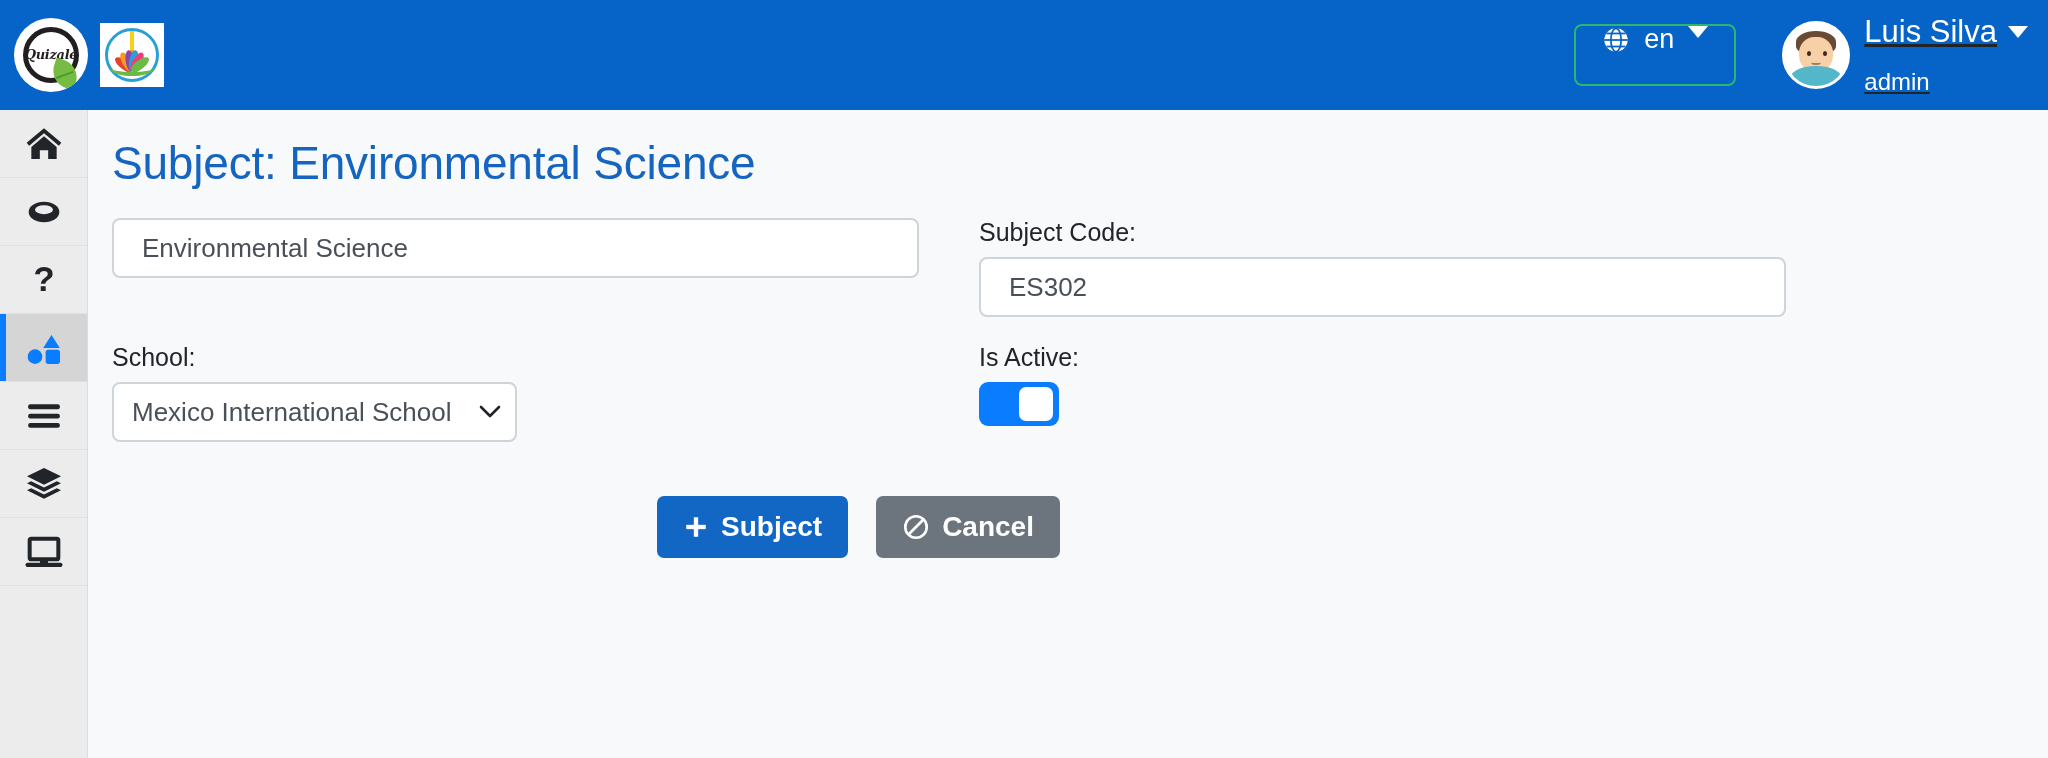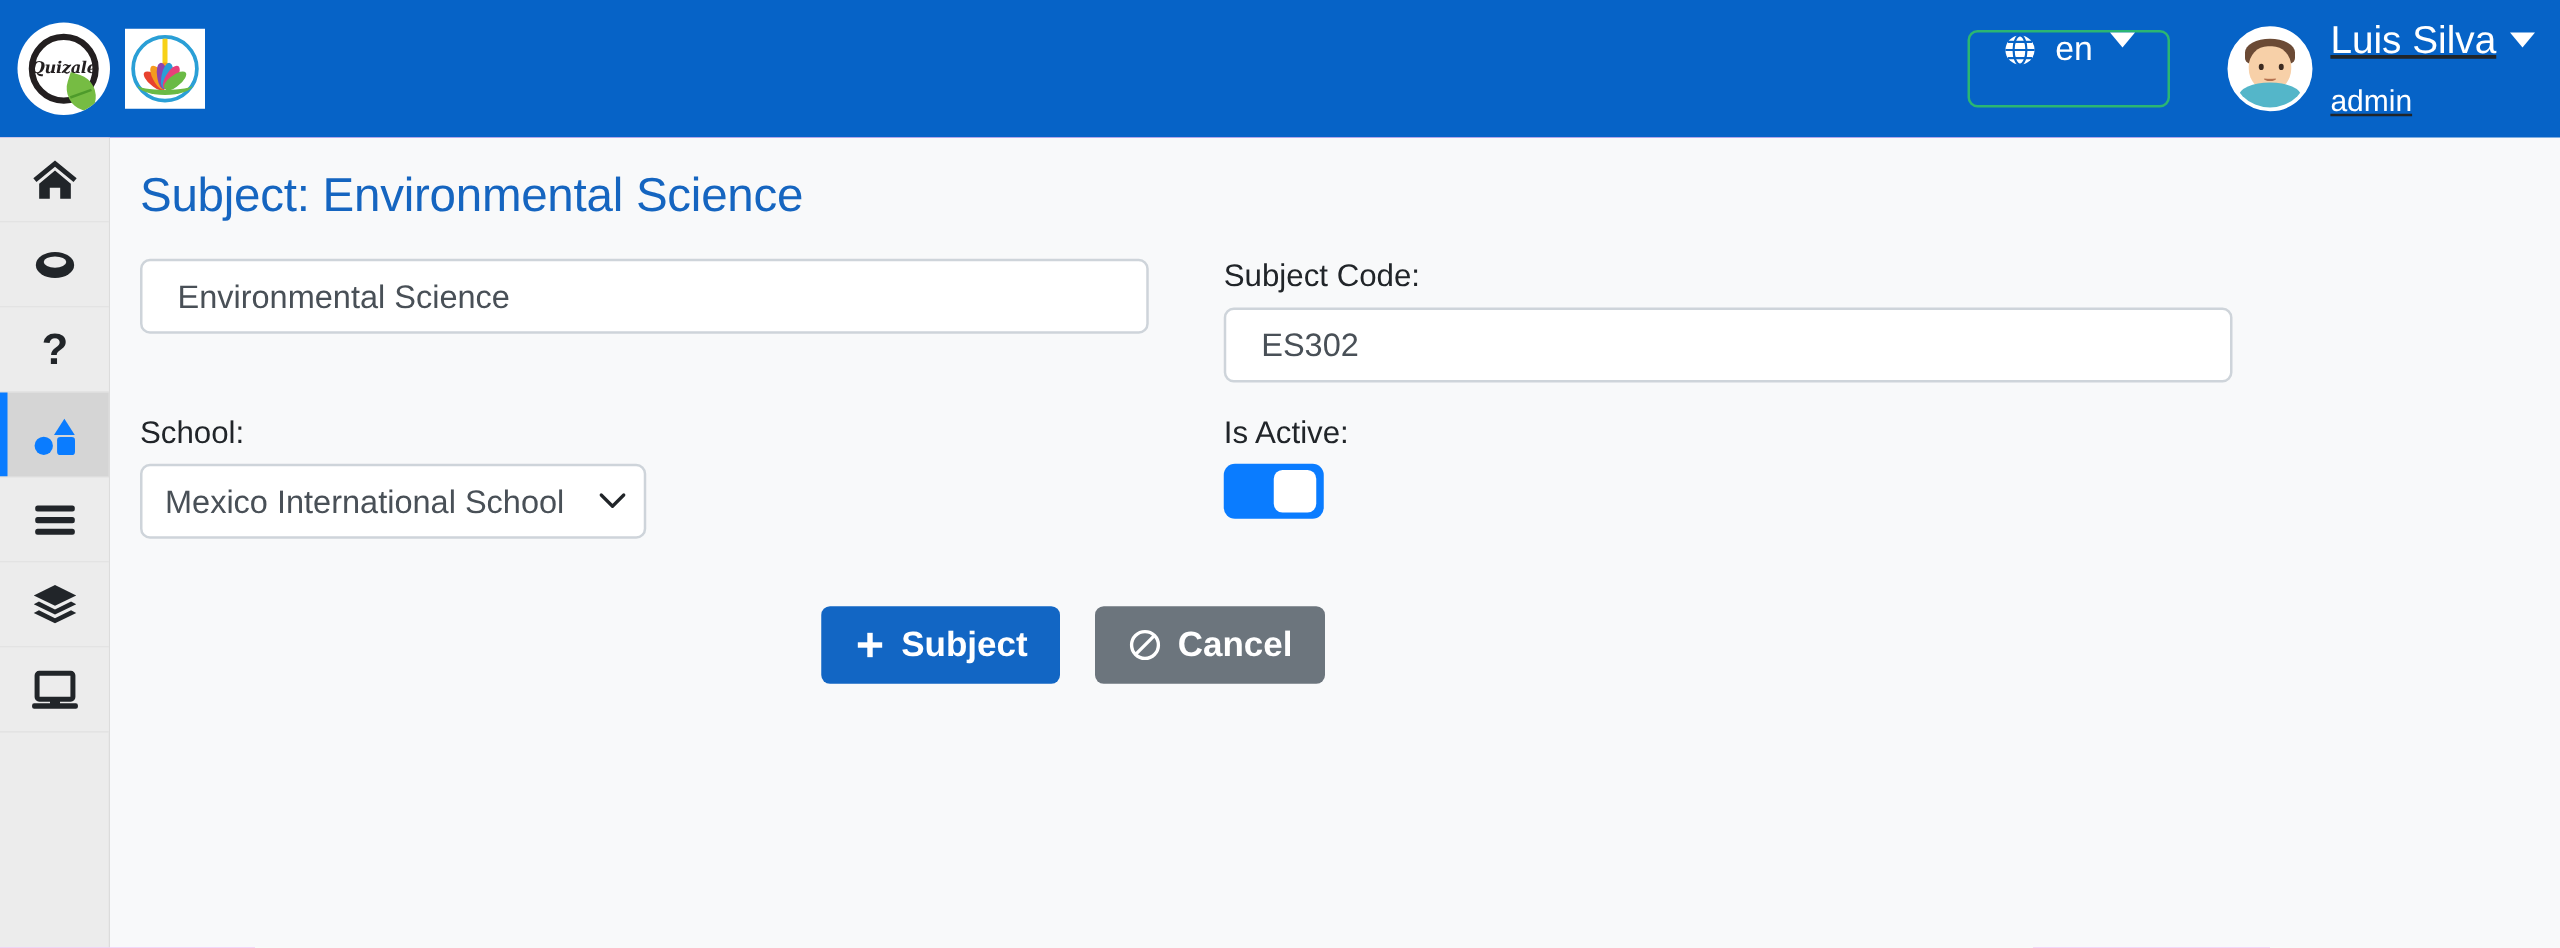--- a/index.html
+++ b/index.html
@@ -277,21 +277,21 @@
     position: absolute;
     left: 88px;
     top: 110px;
     right: 0;
     bottom: 0;
     background: #f8f9fa;
     padding: 26px 30px 0 24px;
   }
 
   .page-title {
-    font-size: 38px;
+    font-size: 46px;
     font-weight: 400;
     color: #1565c0;
     letter-spacing: -0.2px;
     margin-bottom: 28px;
   }
 
   .form-grid {
     display: grid;
     grid-template-columns: 1fr 1fr;
     column-gap: 60px;

